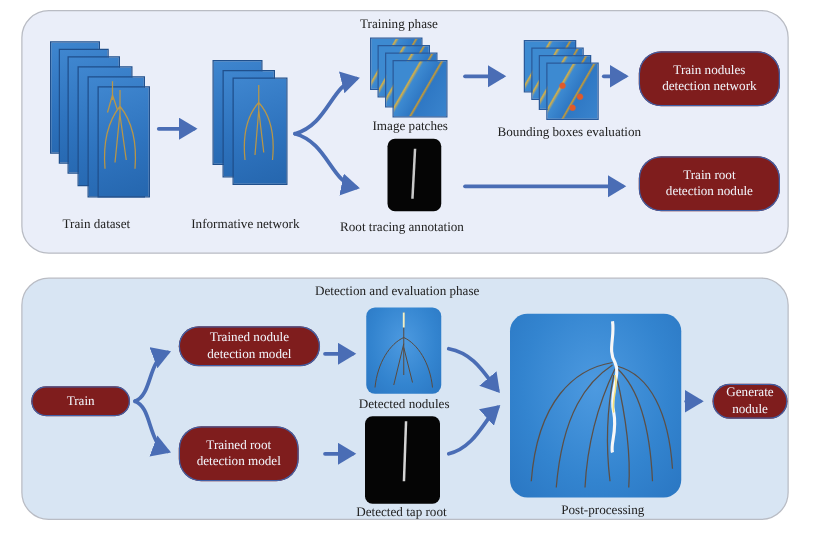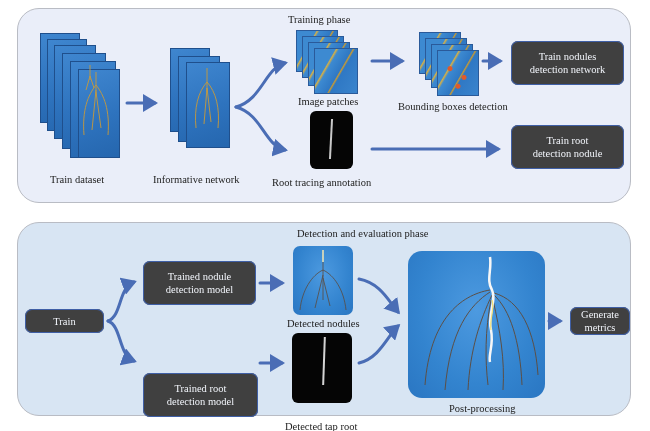--- a/index.html
+++ b/index.html
@@ -1,21 +1,21 @@
 <!DOCTYPE html>
 <html><head>
 <meta charset="utf-8">
 <style>
   html,body{margin:0;padding:0;background:#ffffff;}
   body{width:650px;height:431px;position:relative;overflow:hidden;font-family:"Liberation Serif","DejaVu Serif",serif;}
   .panel{position:absolute;border:1.5px solid #b9bcc4;border-radius:22px;box-sizing:border-box;}
   #panel-top{left:17px;top:8px;width:614px;height:195px;background:#eaeef9;}
   #panel-bottom{left:17px;top:222px;width:614px;height:194px;background:#d8e5f3;}
   .lbl{position:absolute;font-size:10.5px;color:#222;white-space:nowrap;text-align:center;}
-  .box{position:absolute;background:#404040;color:#f2f5fb;border-radius:7px;display:flex;align-items:center;justify-content:center;text-align:center;font-size:10.5px;line-height:13px;box-shadow:0 0 0 1px #3f5fa6 inset;}
+  .box{position:absolute;background:#7f1d1d;color:#f2f5fb;border-radius:18px;display:flex;align-items:center;justify-content:center;text-align:center;font-size:10.5px;line-height:13px;box-shadow:0 0 0 1px #3f5fa6 inset;}
   .stack{position:absolute;}
   .sheet{position:absolute;background:linear-gradient(160deg,#3f86cf 0%,#2e73be 55%,#2566ae 100%);border:1px solid #1f4f8c;box-sizing:border-box;}
   .patch{position:absolute;box-sizing:border-box;border:1px solid #2a5a9a;background:
     linear-gradient(120deg,#3d8ad1 0%,#3d8ad1 30%,#d9b041 32%,#3d8ad1 36%,#2f78c4 55%,#c99a30 57%,#2f78c4 60%,#3a84cd 100%);}
   .patch.bb{background:
     radial-gradient(circle at 30% 40%,#e05a2a 0 2px,transparent 3px),
     radial-gradient(circle at 65% 60%,#e05a2a 0 2px,transparent 3px),
     radial-gradient(circle at 50% 80%,#e05a2a 0 2px,transparent 3px),
     linear-gradient(120deg,#3d8ad1 0%,#3d8ad1 30%,#d9b041 32%,#3d8ad1 36%,#2f78c4 55%,#c99a30 57%,#2f78c4 60%,#3a84cd 100%);}
   .dark{position:absolute;background:#050505;border-radius:6px;}
@@ -53,61 +53,61 @@
   <div class="patch" style="left:18px;top:18px;width:44px;height:46px;"></div>
 </div>
 <div class="lbl" style="left:298px;top:96px;font-family:Liberation Serif, serif;">Image patches</div>
 
 <div class="stack" style="left:419px;top:32px;width:62px;height:66px;">
   <div class="patch bb" style="left:0;top:0;width:42px;height:42px;"></div>
   <div class="patch bb" style="left:6px;top:6px;width:42px;height:42px;"></div>
   <div class="patch bb" style="left:12px;top:12px;width:42px;height:44px;"></div>
   <div class="patch bb" style="left:18px;top:18px;width:42px;height:46px;"></div>
 </div>
-<div class="lbl" style="left:398px;top:101px;">Bounding boxes detection</div>
+<div class="lbl" style="left:398px;top:101px;">Bounding boxes evaluation</div>
 
 <div class="dark" style="left:310px;top:111px;width:43px;height:58px;">
   <div style="position:absolute;left:20px;top:8px;width:1.5px;height:40px;background:#c9c9c9;transform:rotate(3deg);"></div>
 </div>
 <div class="lbl" style="left:272px;top:177px;">Root tracing annotation</div>
 
 <div class="box" style="left:511px;top:41px;width:113px;height:44px;">
     <span style="width:90px;">Train nodules detection network</span>
   </div>
 <div class="box" style="left:511px;top:125px;width:113px;height:44px;">
     <span style="width:70px;">Train root detection nodule</span>
   </div>
 
 <div id="panel-bottom" class="panel"></div>
-<div class="lbl" style="left:252px;top:228px;margin-left:45px;">Detection and evaluation phase</div>
+<div class="lbl" style="left:252px;top:228px;">Detection and evaluation phase</div>
 
 <div class="box" style="left:25px;top:309px;width:79px;height:24px;">
     <span>Train</span>
   </div>
 
-<div class="box" style="left:143px;top:261px;width:113px;height:44px;">
+<div class="box" style="left:143px;top:261px;width:113px;height:32px;">
     <span style="width:90px;">Trained nodule detection model</span>
   </div>
-<div class="box" style="left:143px;top:341px;width:115px;height:44px;margin-top:32px;">
+<div class="box" style="left:143px;top:341px;width:96px;height:44px;">
     <span style="width:90px;">Trained root detection model</span>
   </div>
 
 <div class="photo" style="left:293px;top:246px;width:60px;height:69px;border-radius:7px;"></div>
 <div class="lbl" style="left:287px;top:318px;text-align:center;">Detected nodules</div>
 
 <div class="dark" style="left:292px;top:333px;width:60px;height:70px;">
   <div style="position:absolute;left:31px;top:4px;width:1.5px;height:48px;background:#d4d4d4;transform:rotate(2deg);"></div>
 </div>
-<div class="lbl" style="left:285px;top:421px;">Detected tap root</div>
+<div class="lbl" style="left:285px;top:405px;">Detected tap root</div>
 
 <div class="photo" style="left:408px;top:251px;width:137px;height:147px;border-radius:14px;"></div>
 <div class="lbl" style="left:449px;top:403px;">Post-processing</div>
 
 <div class="box" style="left:570px;top:307px;width:60px;height:28px;">
-    <span style="width:50px;">Generate metrics</span>
+    <span style="width:50px;">Generate nodule</span>
   </div>
 
 <svg class="overlay" width="650" height="431" viewBox="0 0 650 431">
   <defs>
     <marker id="ah" markerWidth="6" markerHeight="6" refX="4" refY="3" orient="auto" markerUnits="strokeWidth">
       <path d="M0,0 L5,3 L0,6 z" fill="#4a6db5"></path>
     </marker>
   </defs>
   <g fill="none" stroke="#4a6db5" stroke-width="3" stroke-linecap="round">
 

